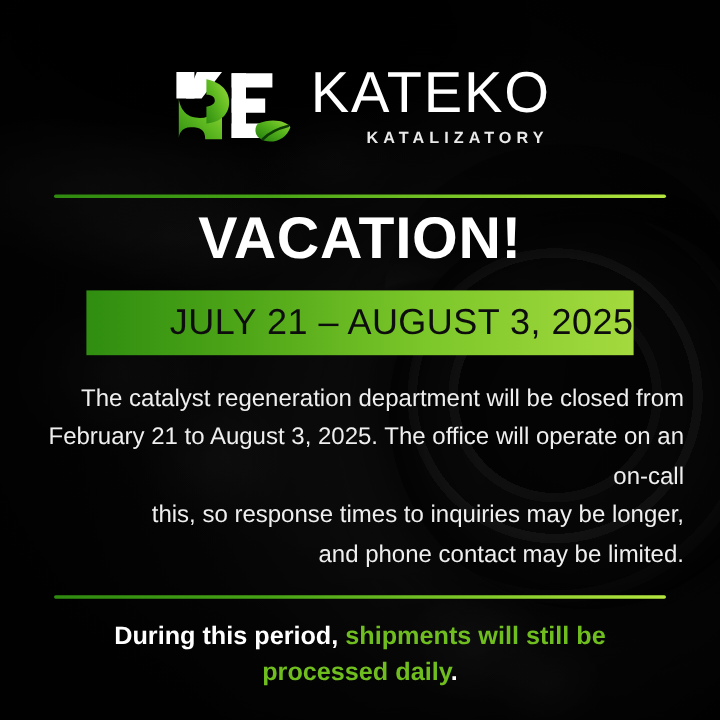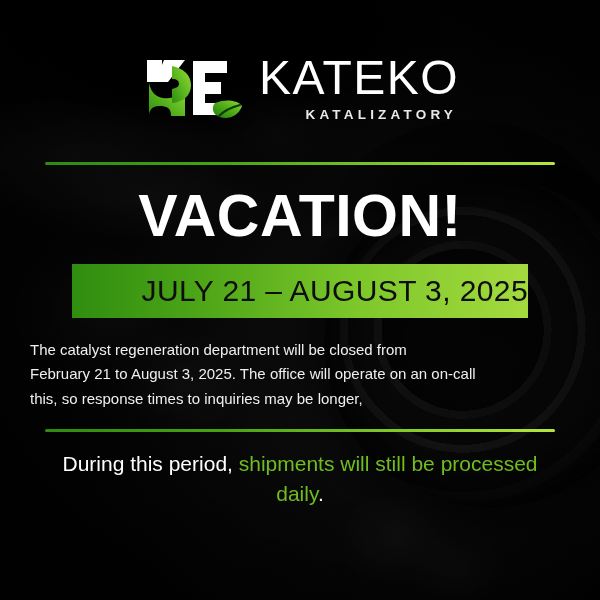--- a/index.html
+++ b/index.html
@@ -84,45 +84,45 @@
 
   
   .divider {
     width:510px; height:3px; border-radius:2px;
     background:linear-gradient(90deg,#2f8a10 0%, #47a315 35%, #7ec828 68%, #b5e63f 100%);
   }
   .divider.top { margin-top:34px; }
   .divider.bottom { margin-top:0; }
 
   .headline {
-    margin-top:22px;
-    color:#ffffff; font-size:59px; font-weight:bold;
+    margin-top:10px;
+    color:#ffffff; font-size:49px; font-weight:bold;
     letter-spacing:.5px; line-height:1;
   }
 
   .date-banner {
     margin-top:18px;
     width:456px; height:54px;
     display:flex; align-items:center; justify-content:flex-end;
     background:linear-gradient(90deg,#2f8d10 0%, #4da517 28%, #7cc72a 62%, #a4da3e 100%);
   }
   .date-banner-text {
     color:#0d0d0d; font-size:30px; font-weight:400; letter-spacing:.4px;
     white-space:nowrap;
   }
 
   .body-copy {
     margin-top:20px;
-    width:540px; text-align:left;
-    color:#efefef; font-size:15px; line-height:1.62; font-weight:400;
+    width:540px; text-align:right;
+    color:#efefef; font-size:20px; line-height:1.62; font-weight:400;
   }
 
   .closing-wrap { margin-top:17px; width:510px; text-align:center; }
   .closing {
-    font-size:21px; line-height:1.42; font-weight:normal; color:#ffffff;
+    font-size:21px; line-height:1.42; font-weight:bold; color:#ffffff;
   }
   .closing .accent { color:#6fbd1f; }
 
   .spacer-bottom { flex:1; }
 </style>
 </head>
 <body>
 
 <div id="poster">
 
@@ -180,20 +180,21 @@
     <div class="headline">VACATION!</div>
 
     <div class="date-banner">
       <span class="date-banner-text">JULY 21 – AUGUST 3, 2025</span>
     </div>
 
     <div class="body-copy">
       <div>The catalyst regeneration department will be closed from</div>
       <div>February 21 to August 3, 2025. The office will operate on an on-call</div>
       <div>this, so response times to inquiries may be longer,</div>
+      <div>and phone contact may be limited.</div>
     </div>
 
     <div class="divider bottom" style="margin-top:18px;"></div>
 
     <div class="closing-wrap">
       <p class="closing"><span>During this period, </span><span class="accent">shipments will still be processed daily</span><span>.</span></p>
     </div>
 
     <div class="spacer-bottom"></div>
   </div>

